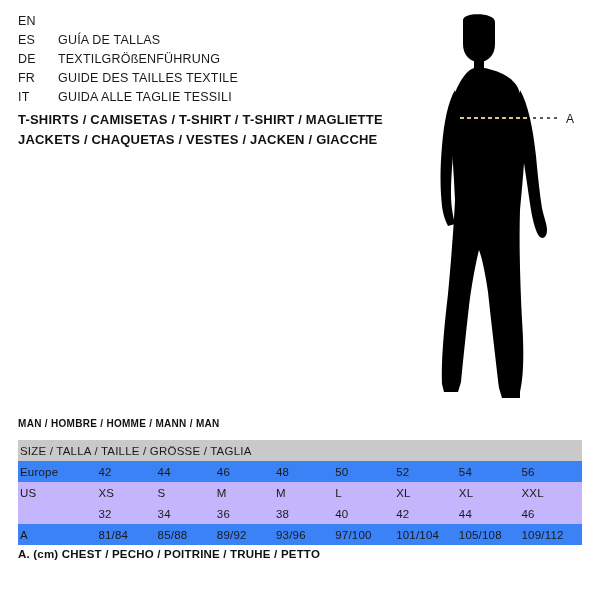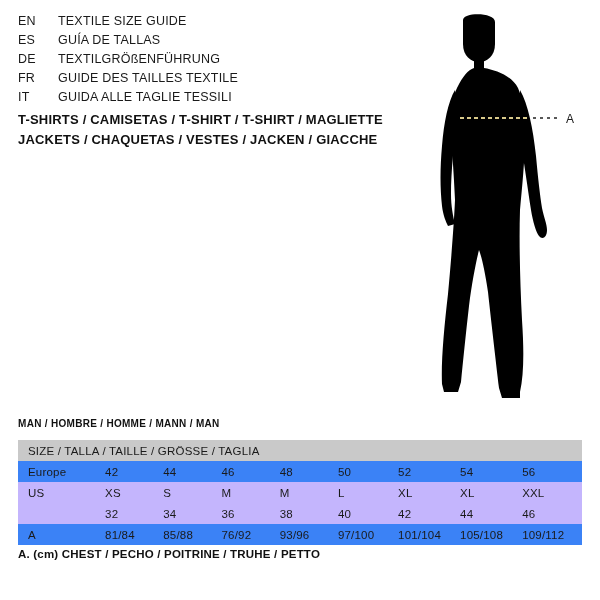--- a/index.html
+++ b/index.html
@@ -100,21 +100,21 @@
   }
   .size-table td {
     padding: 0;
     height: 21px;
     vertical-align: middle;
     color: #1a1a1a;
     letter-spacing: 0.2px;
   }
   .size-table td.label {
     width: 90px;
-    padding-left: 10px;
+    padding-left: 2px;
   }
   .size-table td.val {
     width: 67px;
     text-align: left;
     padding-left: 2px;
   }
   tr.row-head td {
     background: #c9c9c9;
     font-weight: normal;
   }
@@ -136,21 +136,20 @@
   }
 </style>
 </head>
 <body>
 
 <div class="page">
 
   <div class="lang-block">
     <div class="lang-row">
       <span class="lang-code">EN</span>
-      <span class="lang-text">TEXTILE SIZE GUIDE</span>
     </div>
     <div class="lang-row">
       <span class="lang-code">ES</span>
       <span class="lang-text">GUÍA DE TALLAS</span>
     </div>
     <div class="lang-row">
       <span class="lang-code">DE</span>
       <span class="lang-text">TEXTILGRÖßENFÜHRUNG</span>
     </div>
     <div class="lang-row">
@@ -245,21 +244,21 @@
         <td class="val">40</td>
         <td class="val">42</td>
         <td class="val">44</td>
         <td class="val">46</td>
       </tr>
 
       <tr class="row-plain">
         <td class="label">A</td>
         <td class="val">81/84</td>
         <td class="val">85/88</td>
-        <td class="val">76/92</td>
+        <td class="val">89/92</td>
         <td class="val">93/96</td>
         <td class="val">97/100</td>
         <td class="val">101/104</td>
         <td class="val">105/108</td>
         <td class="val">109/112</td>
       </tr>
     </tbody>
   </table>
 
   <div class="footnote">A. (cm) CHEST / PECHO / POITRINE / TRUHE / PETTO</div>

